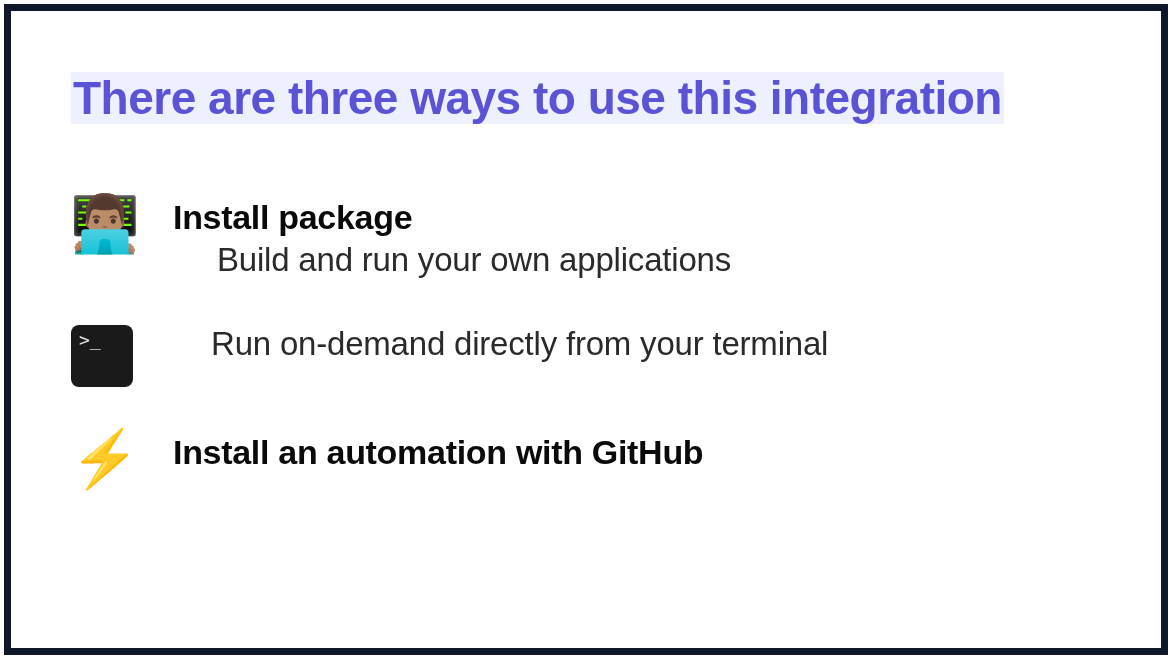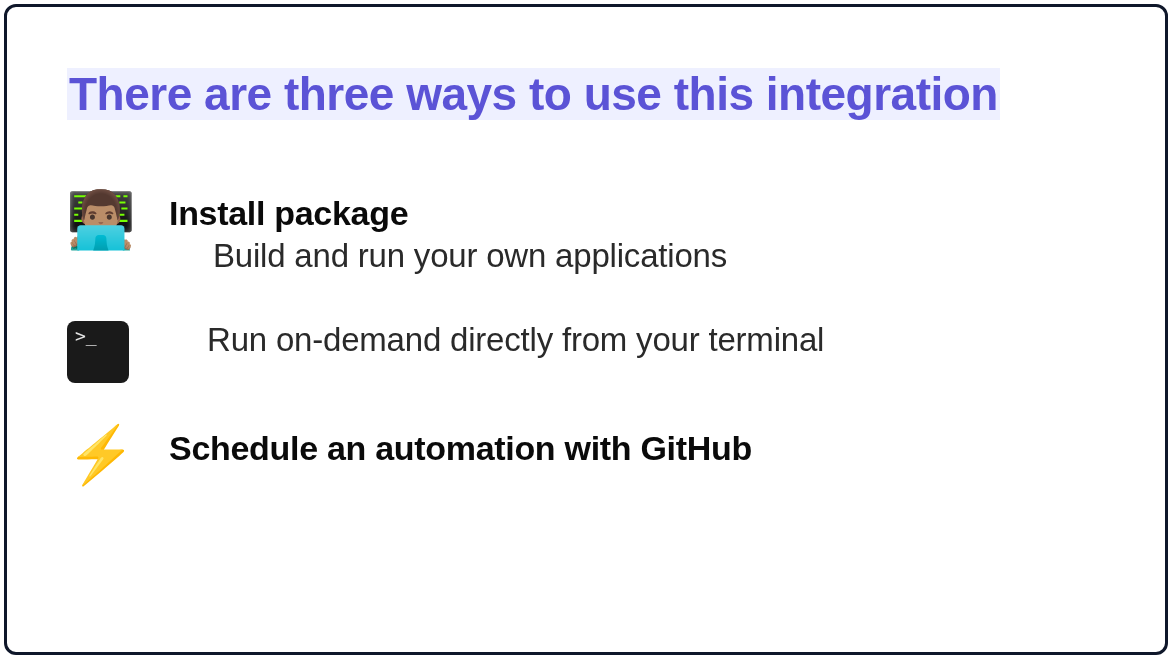--- a/index.html
+++ b/index.html
@@ -12,22 +12,22 @@
       font-family: -apple-system, BlinkMacSystemFont, "Segoe UI", "Helvetica Neue", Arial, sans-serif;
       background: #fff;
       width: 1172px;
       height: 659px;
       padding: 4px;
     }
     
     .card {
       width: 100%;
       height: 100%;
-      border: 3px solid #0f172a;
-      border-radius: 12px;
+      border: 7px solid #0f172a;
+      border-radius: 0;
       padding: 60px 60px 50px 60px;
       background: #fff;
     }
     
     .heading {
       font-size: 46px;
       font-weight: 800;
       color: #5b53d6;
       background: #eef0ff;
       display: inline;
@@ -119,18 +119,18 @@
     <div class="item">
       <div class="icon terminal-icon">&gt;_</div>
       <div class="item-content">
         <div class="item-desc">Run on-demand directly from your terminal</div>
       </div>
     </div>
 
     <div class="item">
       <div class="icon lightning">⚡</div>
       <div class="item-content">
-        <div class="item-title">Schedule an automation with GitHub</div>
+        <div class="item-title">Install an automation with GitHub</div>
       </div>
     </div>
 
   </div>
 </div>
 
 </body></html>

